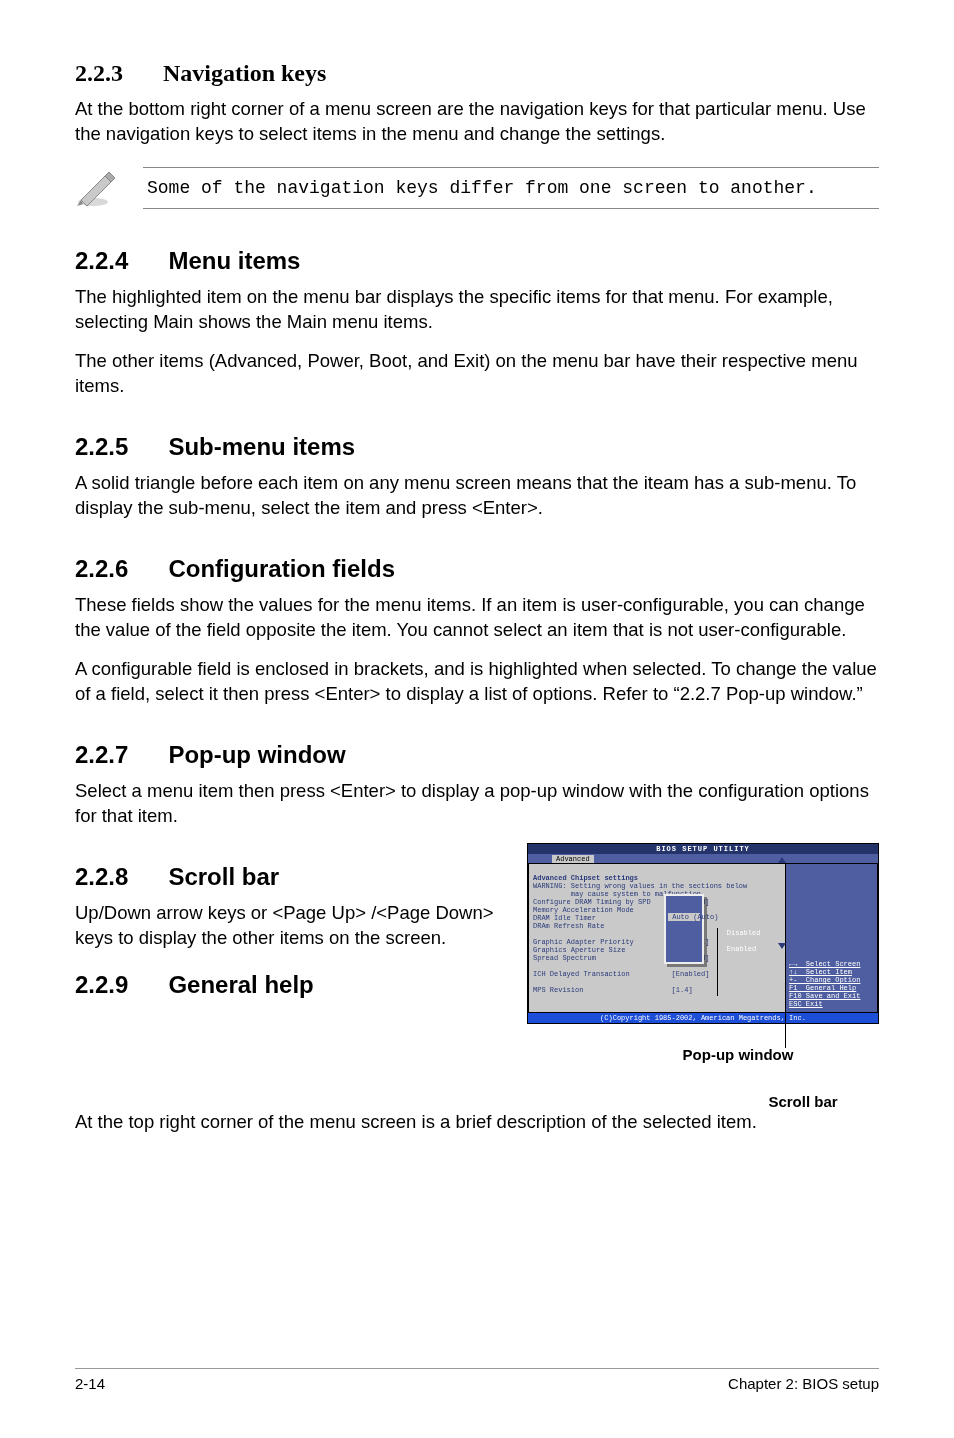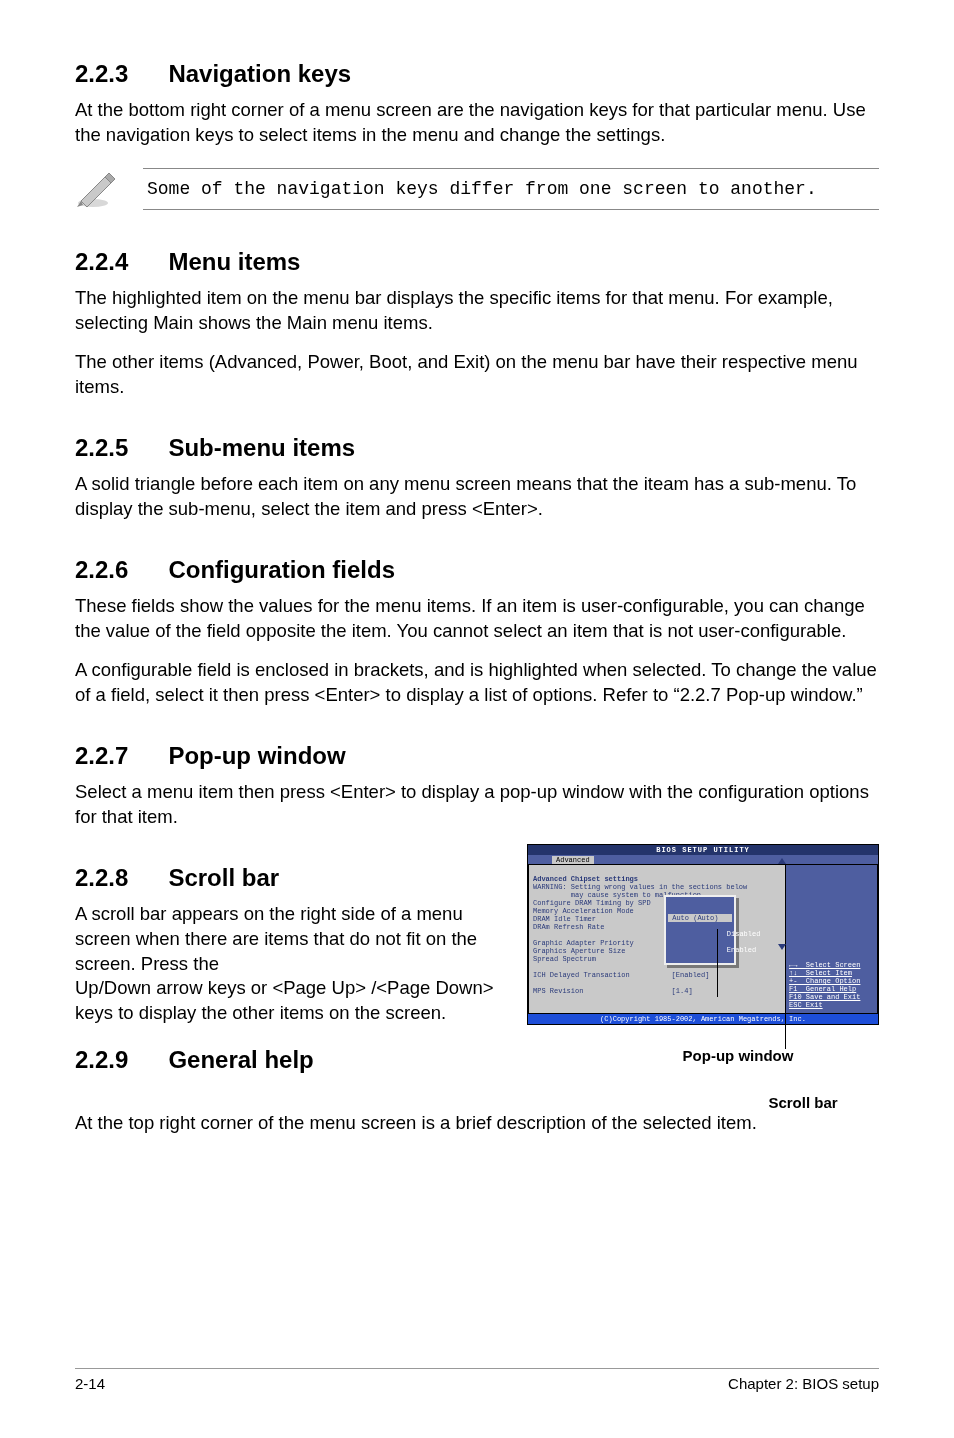--- a/index.html
+++ b/index.html
@@ -113,21 +113,21 @@
     border-left: none;
     display: flex;
     align-items: flex-end;
     position: relative;
   }
   .bios-side-inner { width: 100%; text-decoration: underline; }
   .bios-popup {
     position: absolute;
     top: 30px;
     left: 135px;
-    width: 72px;
+    width: 40px;
     background: #4e5ea0;
     border: 2px solid #eee;
     box-shadow: 3px 3px 0 rgba(0,0,0,0.4);
     padding: 1px 2px;
     color: #fff;
   }
   .bios-popup .hl { background: #c9c9c9; color: #2a3a7a; display: block; }
   .bios-footer {
     background: #1d4ed8;
     color: #fff;
@@ -176,21 +176,21 @@
     position: absolute;
     bottom: 46px;
     left: 75px;
     right: 75px;
     border-top: 1px solid #999;
     padding-top: 6px;
     display: flex;
     justify-content: space-between;
     font-size: 15px;
   }
-  .first-h2 { margin-top: 0; }
+  .first-h2 { margin-top: 0; font-family: Liberation Serif, serif; }
 </style>
 </head>
 <body>
 
 <div class="content">
 
   <h2 class="first-h2">
     <span class="num">2.2.3</span>
     <span class="title">Navigation keys</span>
   </h2>
@@ -231,21 +231,20 @@
     <span class="title">Pop-up window</span>
   </h2>
   <p>Select a menu item then press &lt;Enter&gt; to display a pop-up window with the configuration options for that item.</p>
 
   <div class="sec228">
     <div class="sec228-left">
       <h2>
         <span class="num">2.2.8</span>
         <span class="title">Scroll bar</span>
       </h2>
-      <p style="margin-bottom:0;">A scroll bar appears on the right side of a menu screen when there are items that do not fit on the screen. Press the</p>
       <p>Up/Down arrow keys or &lt;Page Up&gt; /&lt;Page Down&gt; keys to display the other items on the screen.</p>
 
       <h2>
         <span class="num">2.2.9</span>
         <span class="title">General help</span>
       </h2>
     </div>
 
     <div class="bios-figure">
       <div class="bios-box">

